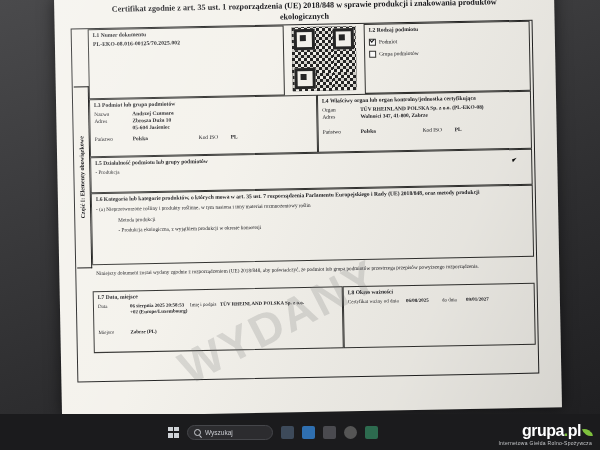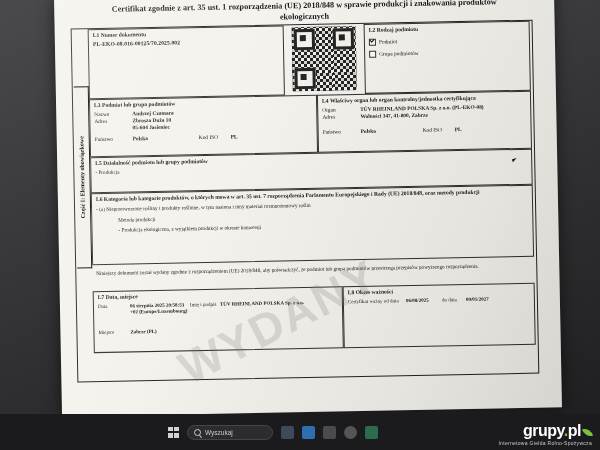--- a/index.html
+++ b/index.html
@@ -443,18 +443,18 @@
     </div>
     <div class="tb-icon"></div>
     <div class="tb-icon i2"></div>
     <div class="tb-icon i3"></div>
     <div class="tb-icon i4"></div>
     <div class="tb-icon i5"></div>
   </div>
 
   <div class="brand">
     <div class="b1">
-      <span>grupy</span><span class="dot">.</span><span class="pl">pl</span><span class="leaf"></span>
+      <span>grupa</span><span class="dot">.</span><span class="pl">pl</span><span class="leaf"></span>
     </div>
     <div class="b2">Internetowa Giełda Rolno-Spożywcza</div>
   </div>
 
 </div>
 
 </body></html>

